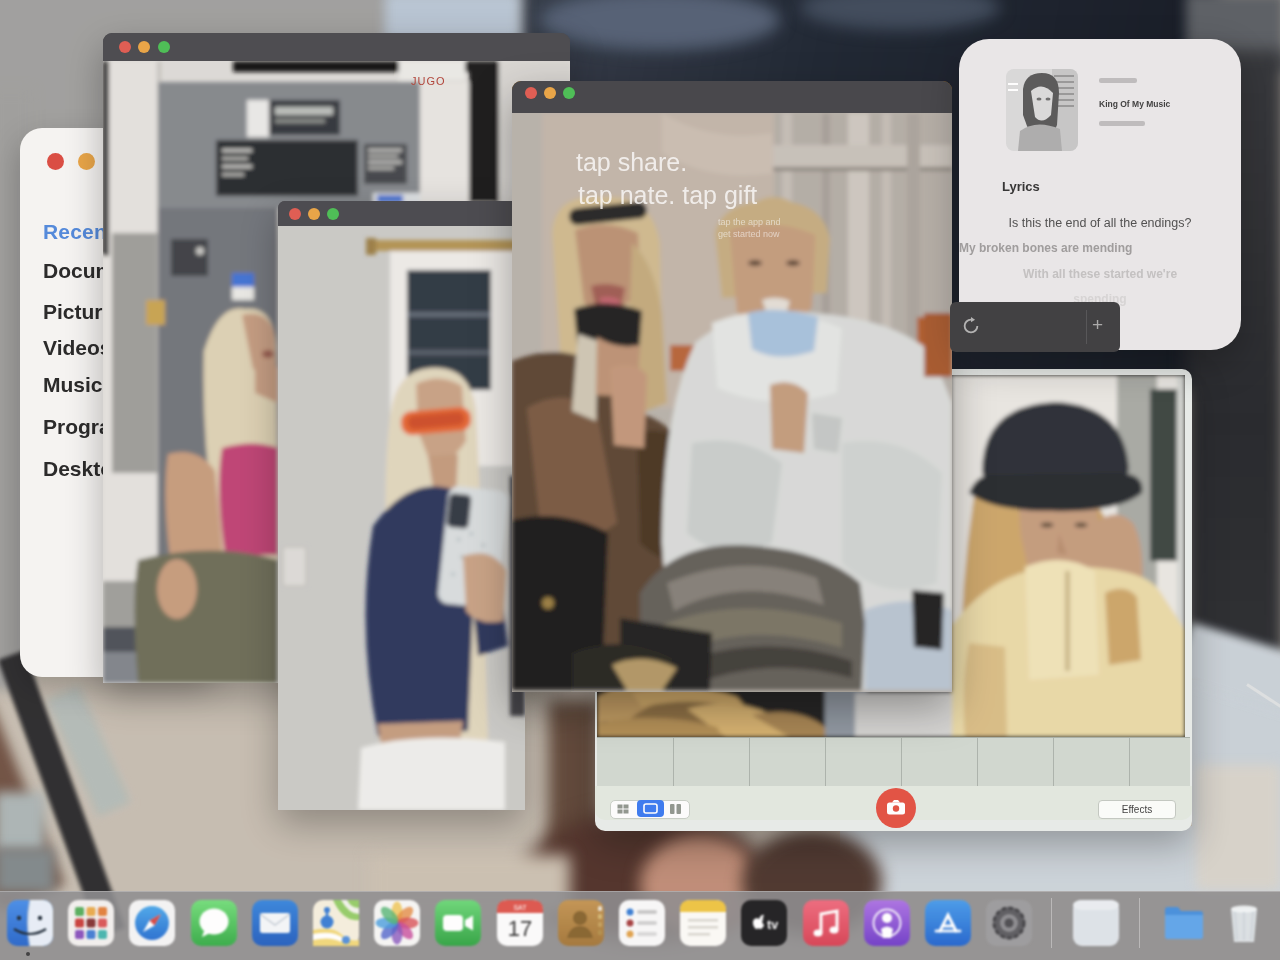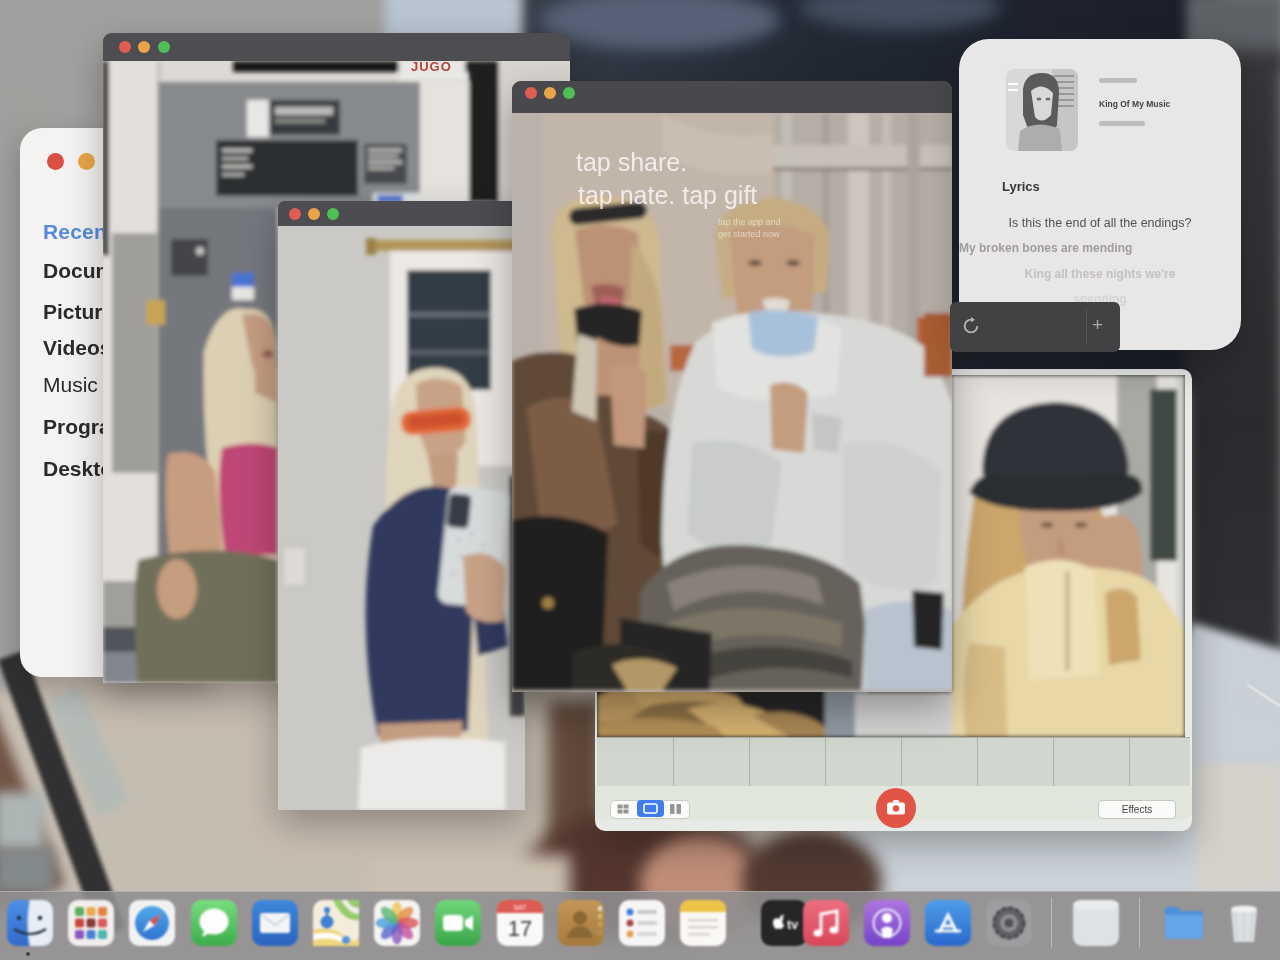--- a/index.html
+++ b/index.html
@@ -41,21 +41,21 @@
 <div class="abs blur8" style="left:742px;top:830px;width:140px;height:105px;background:#4a3228;border-radius:50%"></div>
 <div class="abs blur8" style="left:370px;top:855px;width:200px;height:60px;background:#cbbfae"></div>
 
 <div class="abs" style="left:20px;top:128px;width:196px;height:549px;background:#f6f5f3;border-radius:22px;box-shadow:0 12px 30px rgba(0,0,0,.25)">
   <div class="tl" style="left:27px;top:25px;width:17px;height:17px;background:#e0453a"></div>
   <div class="tl" style="left:58px;top:25px;width:17px;height:17px;background:#eda33b"></div>
   <div class="abs" style="left:23px;top:92px;font-size:21px;font-weight:bold;color:#4a86e0;letter-spacing:.2px">Recents</div>
   <div class="abs" style="left:23px;top:131px;font-size:21px;color:#222;font-weight:bold">Documents</div>
   <div class="abs" style="left:23px;top:172px;font-size:21px;color:#222;font-weight:bold">Pictures</div>
   <div class="abs" style="left:23px;top:208px;font-size:21px;color:#222;font-weight:bold">Videos</div>
-  <div class="abs" style="left:23px;top:245px;font-size:21px;color:#222;font-weight:normal">Music</div>
+  <div class="abs" style="left:23px;top:245px;font-size:21px;color:#222;font-weight:bold">Music</div>
   <div class="abs" style="left:23px;top:287px;font-size:21px;color:#222;font-weight:bold">Programs</div>
   <div class="abs" style="left:23px;top:329px;font-size:21px;color:#222;font-weight:bold">Desktop</div>
 </div>
 
 <div class="abs" style="left:103px;top:33px;width:467px;height:650px;border-radius:9px 9px 2px 2px;box-shadow:0 14px 36px rgba(0,0,0,.3);background:#46464a">
   <div class="abs" style="left:0;top:0;width:467px;height:28px;background:#46464a;border-radius:9px 9px 0 0">
     <div class="tl" style="left:16px;top:8px;background:#e4574b"></div>
     <div class="tl" style="left:35px;top:8px;background:#eda33b"></div>
     <div class="tl" style="left:55px;top:8px;background:#43bf4c"></div>
   </div>
@@ -114,21 +114,21 @@
         <path d="M139,254 Q164,248 171,272 L173,306 Q162,314 150,308 L139,254 Z" fill="#c59a7c"></path>
         <ellipse cx="165" cy="293" rx="6" ry="4" fill="#96564a"></ellipse>
         <path d="M152,306 L175,306 L175,342 L152,332 Z" fill="#c59a7c"></path>
         <path d="M119,387 Q150,378 175,387 L175,494 L122,494 Q112,430 119,387 Z" fill="#c23d72"></path>
         <path d="M65,393 Q95,385 112,410 L122,519 L70,519 Q58,440 65,393 Z" fill="#c79a78"></path>
         <path d="M35,499 Q110,480 175,499 L175,622 L35,622 Q28,540 35,499 Z" fill="#6a6b52"></path>
         <ellipse cx="74" cy="528" rx="20" ry="30" fill="#c79a78"></ellipse>
       </g>
     </svg>
   </div>
-  <div class="abs" style="left:308px;top:26px;font-size:13px;font-weight:bold;color:#b43d31;letter-spacing:1px">JUGO</div>
+  <div class="abs" style="left:308px;top:42px;font-size:11px;font-weight:normal;color:#b43d31;letter-spacing:1px">JUGO</div>
 </div>
 
 <div class="abs" style="left:278px;top:201px;width:247px;height:609px;border-radius:7px 7px 2px 2px;box-shadow:0 14px 36px rgba(0,0,0,.3);background:#45454a">
   <div class="abs" style="left:0;top:0;width:247px;height:25px;background:#45454a;border-radius:7px 7px 0 0">
     <div class="tl" style="left:11px;top:7px;background:#e4574b"></div>
     <div class="tl" style="left:30px;top:7px;background:#eda33b"></div>
     <div class="tl" style="left:49px;top:7px;background:#43bf4c"></div>
   </div>
   <div class="abs" style="left:0;top:25px;width:247px;height:584px;overflow:hidden">
     <svg width="247" height="584" viewBox="0 0 247 584">
@@ -366,21 +366,21 @@
     <path d="M14,62 Q30,50 54,60 L56,82 L12,82 Z" fill="#ababab"></path>
     <rect x="2" y="14" width="10" height="2" fill="#fff"></rect>
         <rect x="2" y="20" width="10" height="2" fill="#fff"></rect>
   </svg>
   <div class="abs" style="left:140px;top:39px;width:38px;height:5px;background:#bdbbbc;border-radius:2px"></div>
   <div class="abs" style="left:140px;top:60px;font-size:8.5px;font-weight:bold;color:#3a3a3a">King Of My Music</div>
   <div class="abs" style="left:140px;top:82px;width:46px;height:5px;background:#bdbbbc;border-radius:2px"></div>
   <div class="abs" style="left:43px;top:140px;font-size:13px;font-weight:bold;color:#2e2e2e">Lyrics</div>
   <div class="abs" style="left:0;top:177px;width:282px;text-align:center;font-size:12.5px;font-weight:normal;color:#4a4a4a">Is this the end of all the endings?</div>
   <div class="abs" style="left:0;top:202px;width:282px;text-align:left;font-size:12px;font-weight:bold;color:#9c9a9a">My broken bones are mending</div>
-  <div class="abs" style="left:0;top:228px;width:282px;text-align:center;font-size:12px;font-weight:bold;color:#c2c0c0">King all these nights we're</div>
+  <div class="abs" style="left:0;top:228px;width:282px;text-align:center;font-size:12px;font-weight:bold;color:#c2c0c0">With all these started we're</div>
   <div class="abs" style="left:0;top:253px;width:282px;text-align:center;font-size:12px;font-weight:bold;color:#d6d4d4">spending</div>
 </div>
 
 <div class="abs" style="left:950px;top:302px;width:170px;height:50px;background:#39393b;border-radius:6px">
   <svg class="abs" style="left:11px;top:14px" width="20" height="20" viewBox="0 0 22 22">
         <path d="M18,11 A7,7 0 1 1 11,4" fill="none" stroke="#b0b0b0" stroke-width="2"></path>
         <path d="M11,1 L15.5,4 L11,7 Z" fill="#b0b0b0"></path>
       </svg>
   <div class="abs" style="left:136px;top:8px;width:1px;height:34px;background:#515153"></div>
   <div class="abs" style="left:142px;top:12px;font-size:19px;color:#a8a8a8">+</div>
@@ -516,21 +516,21 @@
           <circle cx="11" cy="34" r="3.5" fill="#e8a03c"></circle>
           <rect x="18" y="32" width="20" height="4" rx="2" fill="#d8d8d8"></rect>
         </svg></div>
       <div style="position: absolute; left: 680px; top: 0px; width: 46px; height: 46px;"><svg width="46" height="46">
           <rect width="46" height="46" rx="10" fill="#fbfaf6"></rect>
           <path d="M0,10 Q0,0 10,0 L36,0 Q46,0 46,10 L46,12 L0,12 Z" fill="#f4c32c"></path>
           <rect x="8" y="19" width="30" height="2.5" fill="#d8d6ce"></rect>
           <rect x="8" y="26" width="30" height="2.5" fill="#d8d6ce"></rect>
           <rect x="8" y="33" width="22" height="2.5" fill="#d8d6ce"></rect>
         </svg></div>
-      <div style="position: absolute; left: 761px; top: 0px; width: 46px; height: 46px; text-align: center;"><svg width="46" height="46">
+      <div style="position: absolute; left: 741px; top: 0px; width: 46px; height: 46px; text-align: center;"><svg width="46" height="46">
           <rect width="46" height="46" rx="10" fill="#1c1c1e"></rect>
           <path d="M14.2,18.6 q2.6,-1 4.4,0.6 q1.9,-1.7 4.3,-0.5 q-1.7,1.1 -1.7,3.1 q0,2.1 1.9,3.1 q-0.7,1.9 -1.9,3.2 q-1.2,1.3 -2.5,0.6 q-1.2,-0.6 -2.4,0 q-1.3,0.7 -2.5,-0.7 q-2.2,-2.7 -1.9,-6 q0.3,-2.5 2.3,-3.4 Z M18.5,18.9 q-0.3,-2.3 1.9,-3.5 q1.4,-0.7 2.4,-0.5 q0.2,2 -1.5,3.3 q-1.3,1 -2.8,0.7 Z" fill="#fff"></path>
           <text x="26" y="29" font-size="12.5" font-weight="bold" fill="#fff" font-family="Liberation Sans">tv</text>
         </svg></div>
       <div style="position: absolute; left: 803px; top: 0px; width: 46px; height: 46px;"><svg width="46" height="46">
           <defs>
             <linearGradient id="mu" x1="0" y1="0" x2="0" y2="1">
               <stop offset="0" stop-color="#fd6379"></stop>
               <stop offset="1" stop-color="#e83b50"></stop>
             </linearGradient>

